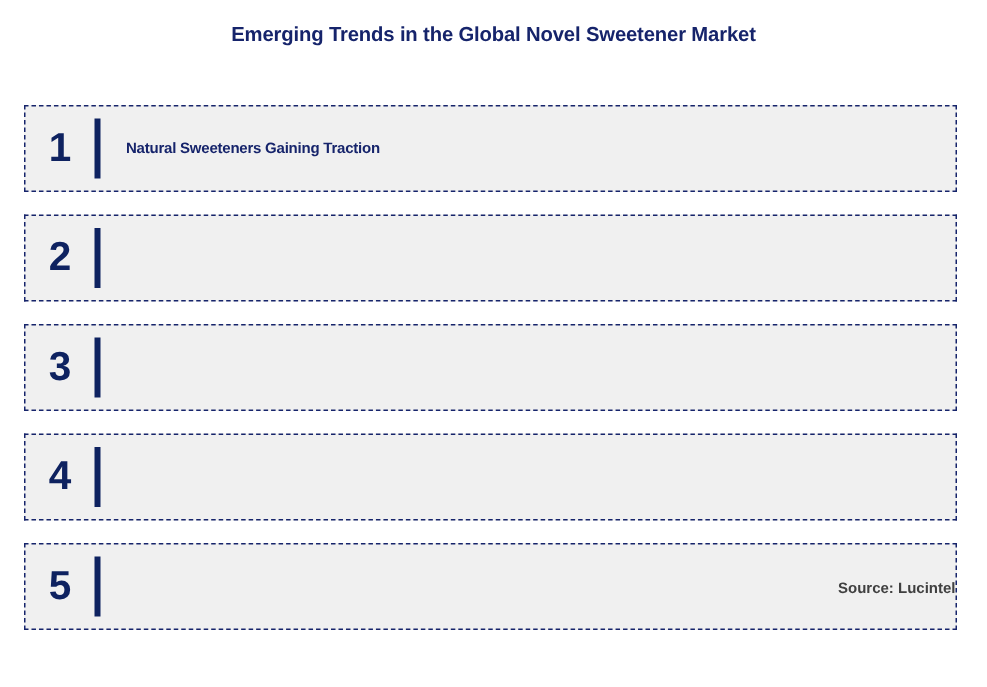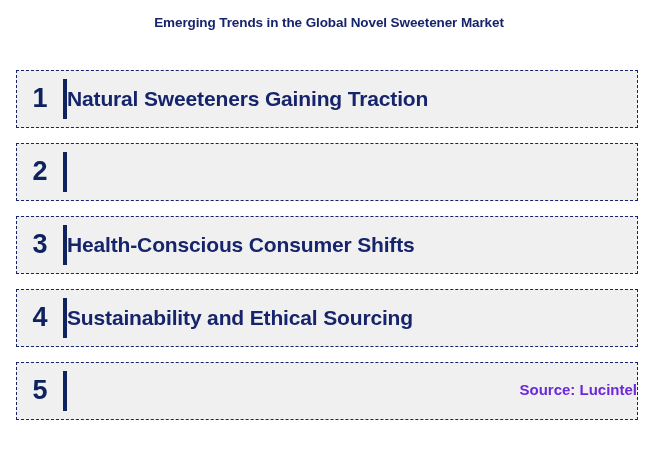--- a/index.html
+++ b/index.html
@@ -69,34 +69,35 @@
 
   .trend-divider {
     width: 4px;
     flex: 0 0 4px;
     height: 40px;
     background: #0e2260;
   }
 
   .trend-label {
     flex: 1 1 auto;
-    font-size: 21px;
+    padding-left: 17px;
+    font-size: 10px;
     font-weight: bold;
     color: #16246b;
     letter-spacing: -0.15px;
     white-space: nowrap;
   }
 
   .source-note {
     position: absolute;
     right: 21px;
     bottom: 22px;
-    font-size: 15px;
+    font-size: 10px;
     font-weight: bold;
-    color: #6d28d9;
+    color: #404040;
     white-space: nowrap;
     margin-top: 32px;
   }
 </style>
 </head>
 <body>
 
 <div class="infographic">
 
   <div class="page-title">Emerging Trends in the Global Novel Sweetener Market</div>
@@ -110,27 +111,25 @@
     </div>
 
     <div class="trend-row">
       <div class="trend-number">2</div>
       <div class="trend-divider"></div>
     </div>
 
     <div class="trend-row">
       <div class="trend-number">3</div>
       <div class="trend-divider"></div>
-      <div class="trend-label">Health-Conscious Consumer Shifts</div>
     </div>
 
     <div class="trend-row">
       <div class="trend-number">4</div>
       <div class="trend-divider"></div>
-      <div class="trend-label">Sustainability and Ethical Sourcing</div>
     </div>
 
     <div class="trend-row">
       <div class="trend-number">5</div>
       <div class="trend-divider"></div>
     </div>
 
   </div>
 
   <div class="source-note">Source: Lucintel</div>

